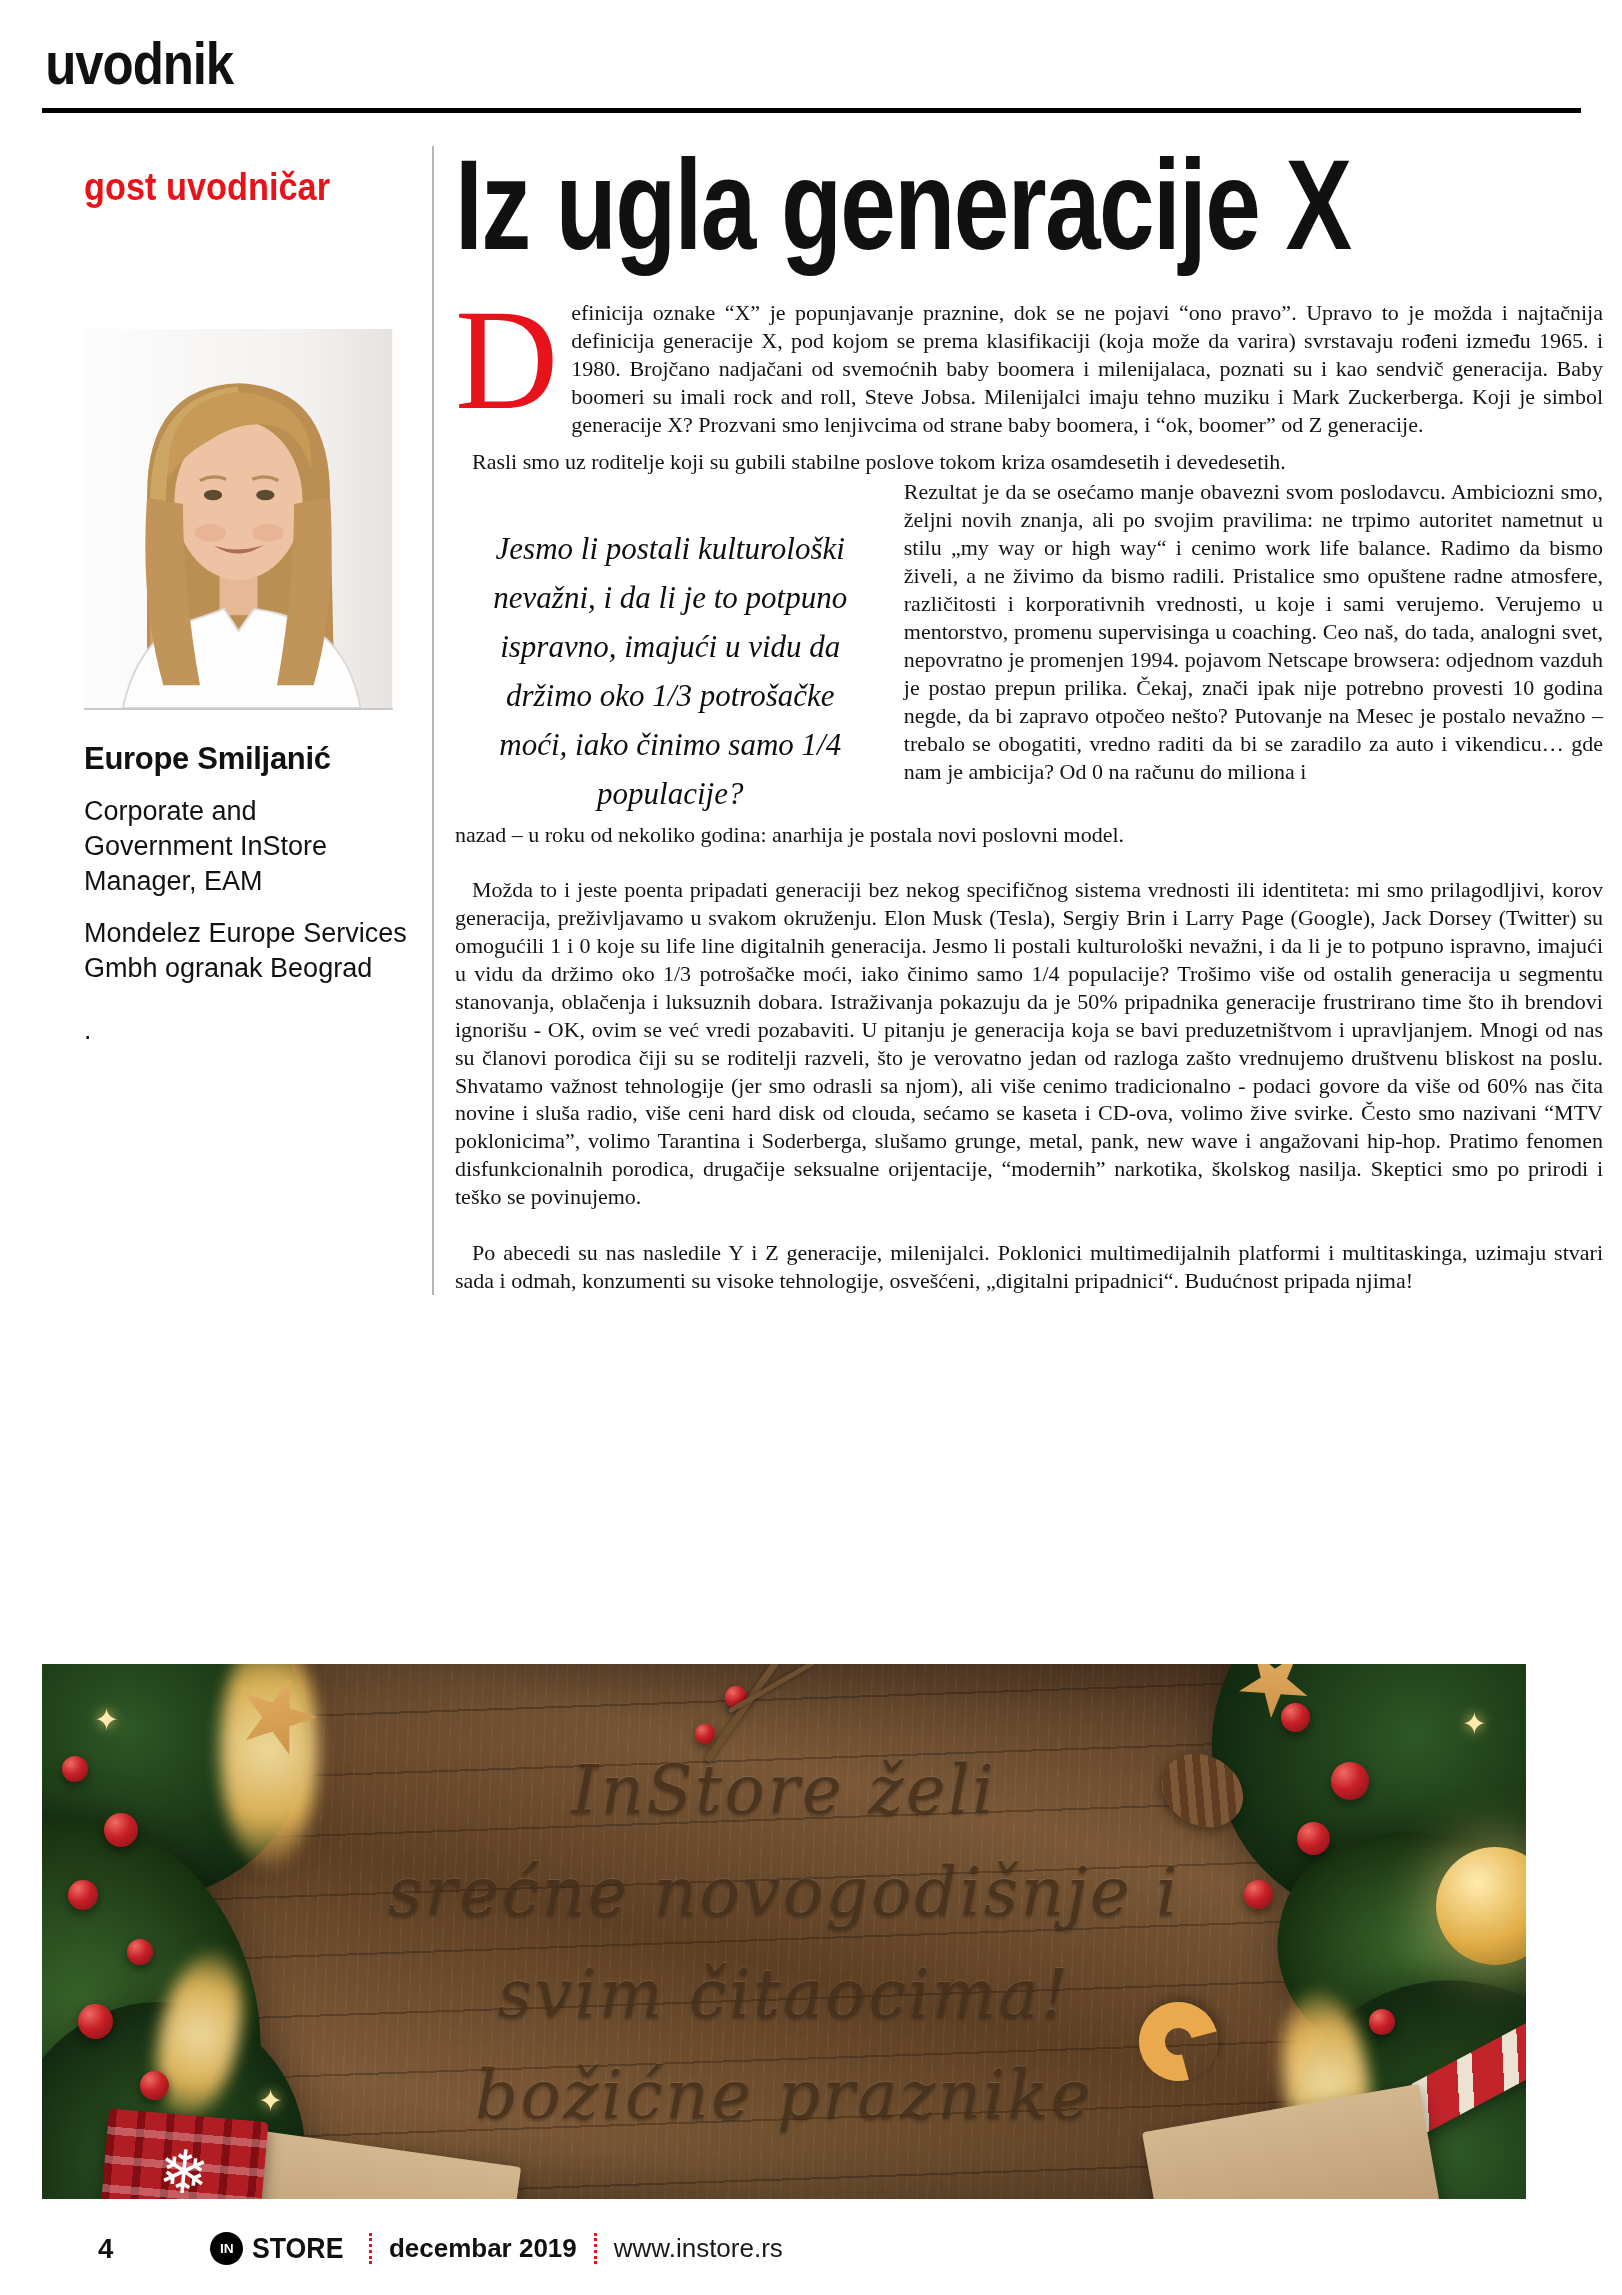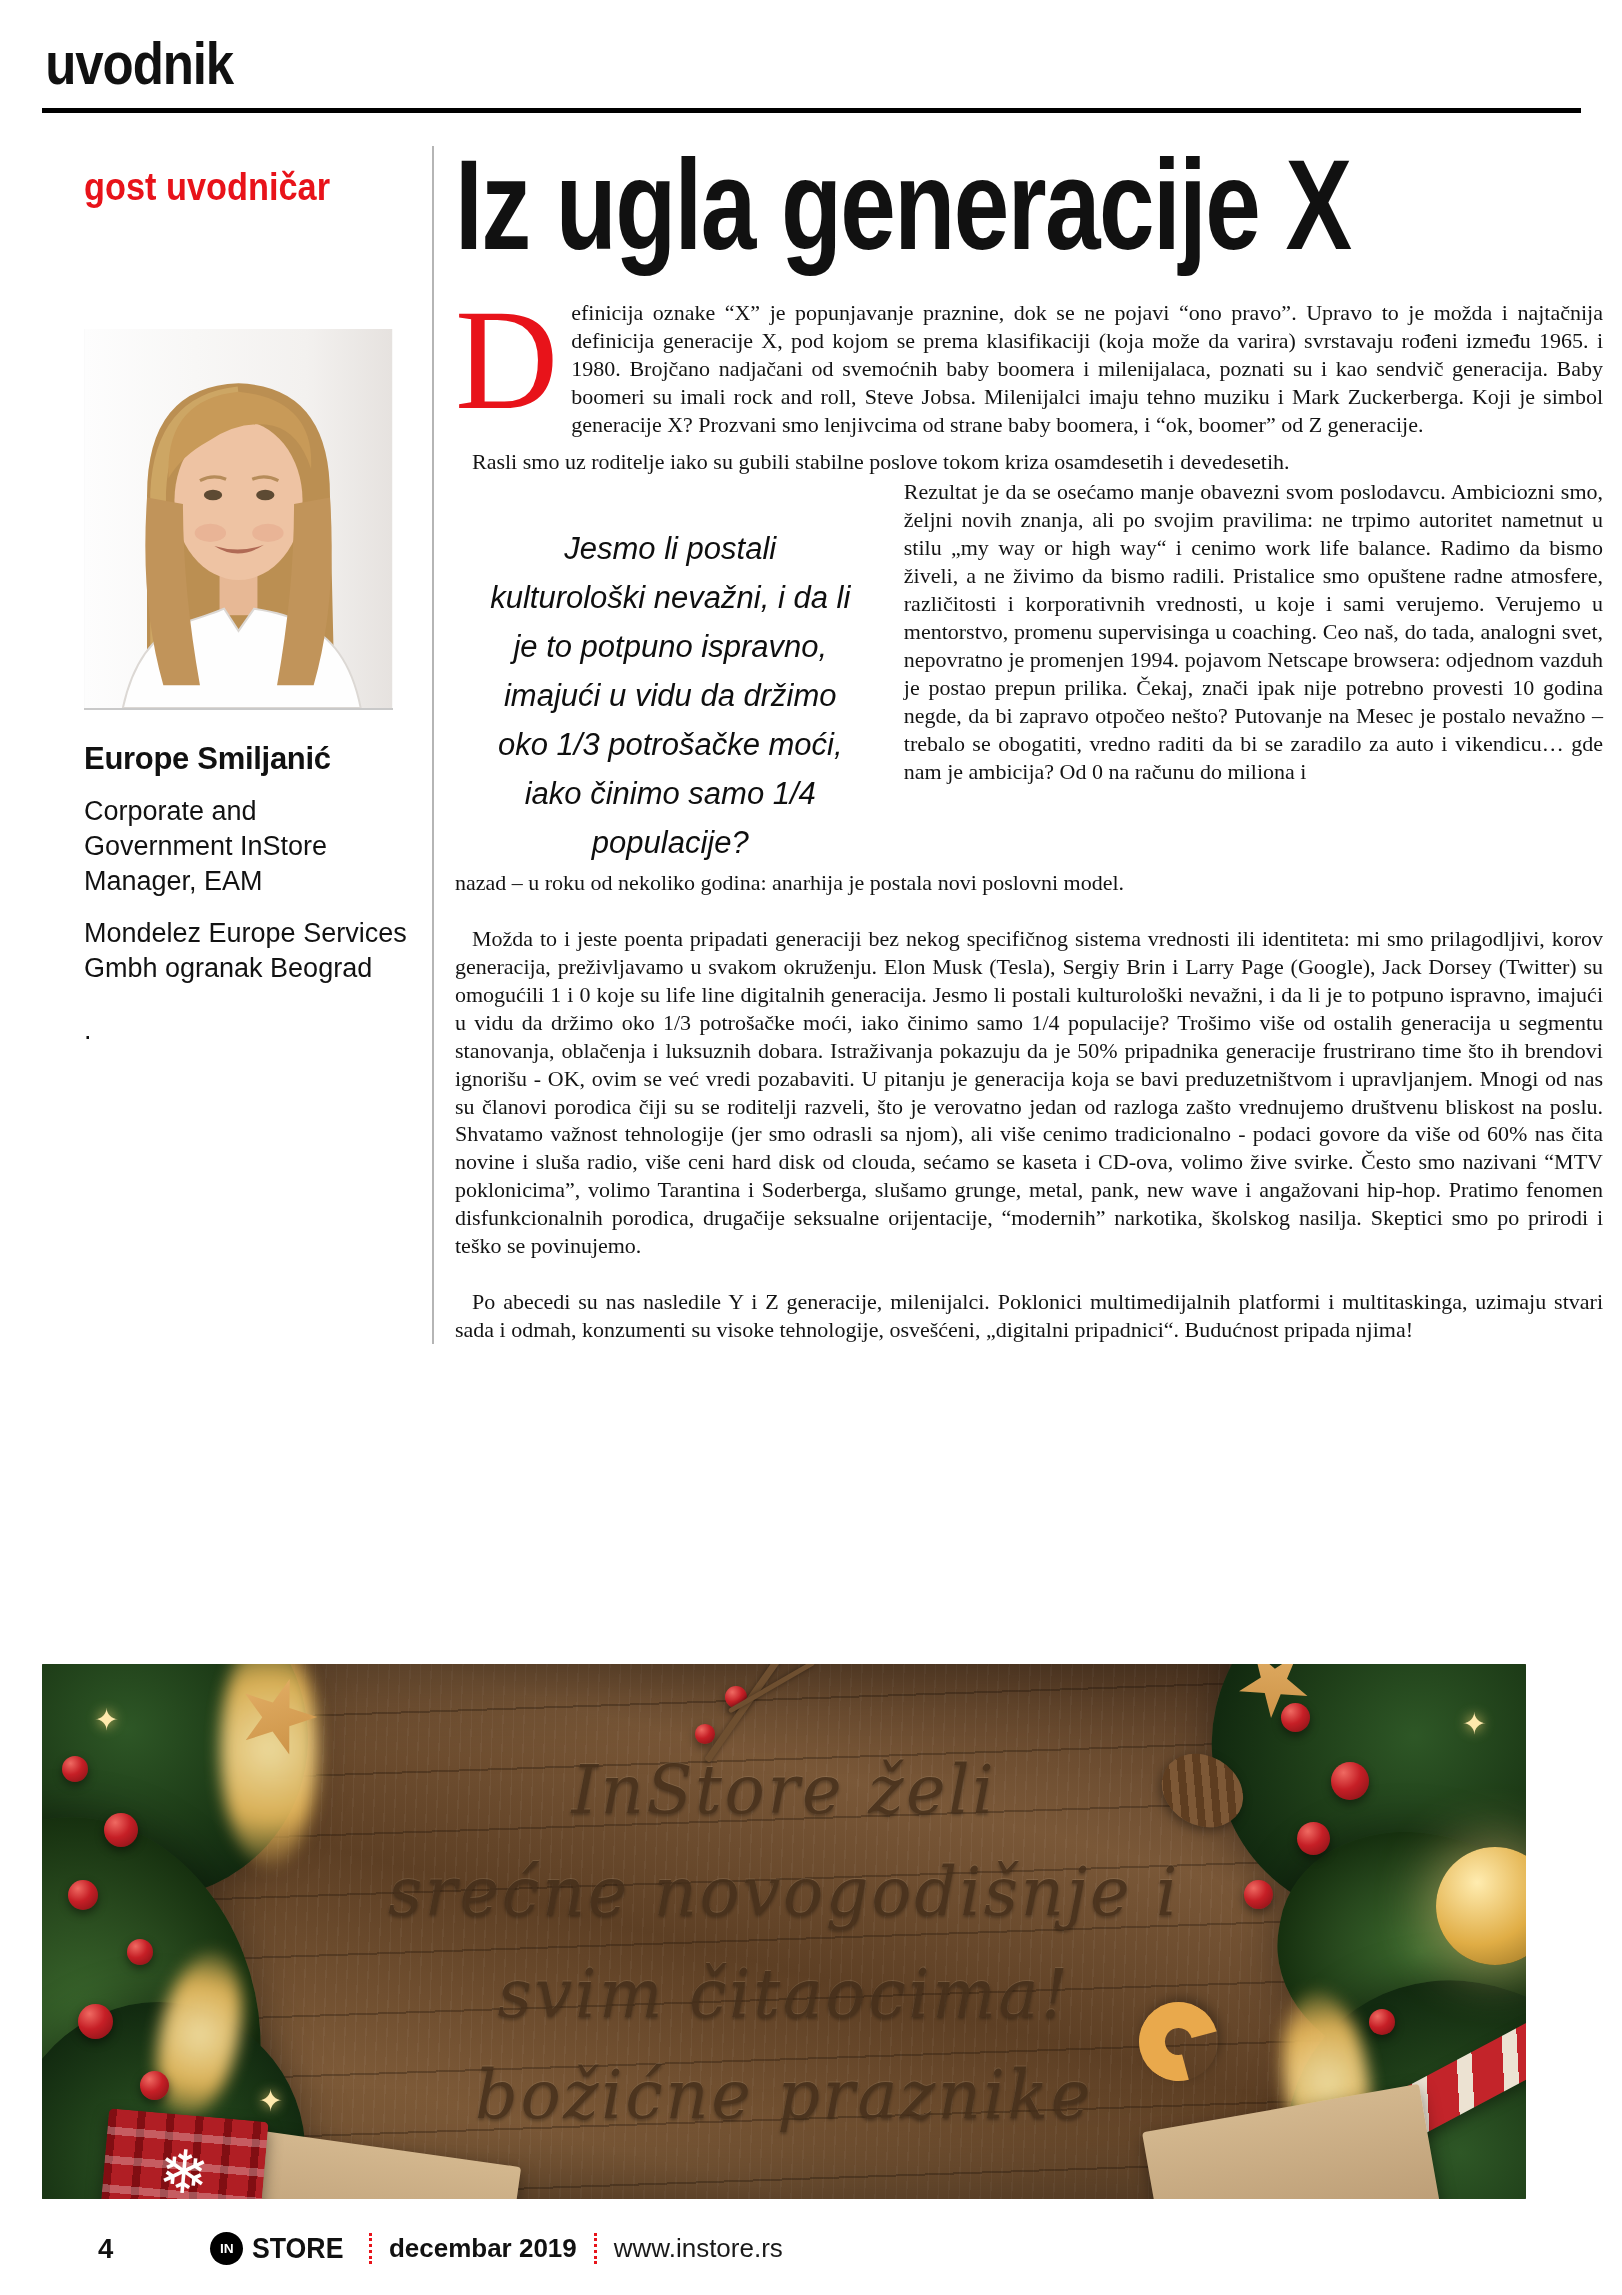--- a/index.html
+++ b/index.html
@@ -51,21 +51,21 @@
   }
   .p1{ margin-top:30px; }
   .dropcap{
     float:left; color:var(--red); font-family:"Liberation Serif", serif;
     font-size:143px; line-height:.78; padding:6.5px 13px 0 0; font-weight:400;
   }
   .p2-intro{ text-indent:17px; margin-top:9.2px; }
   .split{ display:flex; margin-top:2.6px; }
   .quote-col{ width:37.5%; flex:none; display:flex; justify-content:center; padding-top:47px; }
   .pullquote{
-    font-family:Liberation Sans, sans-serif; font-style:italic; font-size:31px;
+    font-family:Liberation Serif, serif; font-style:italic; font-size:31px;
     line-height:1.58; text-align:center; color:#0f0f0f; max-width:373px;
   }
   .split-right{ flex:1; padding-left:18.3px; }
   .p2-cont{ margin-top:1.3px; }
   .p3,.p4{ text-indent:17px; margin-top:27.5px; }
 
   
   .banner{
     position:relative; margin-top:auto; width:1484px; height:535px; flex:none;
     overflow:hidden; border-radius:1.3px;
@@ -204,21 +204,21 @@
       <div class="end-mark">.</div>
     </aside>
 
     <div class="divider"></div>
 
     <main class="main-col">
       <h1 class="headline">Iz ugla generacije X</h1>
 
       <p class="body-text p1"><span class="dropcap">D</span><span>efinicija oznake “X” je popunjavanje praznine, dok se ne pojavi “ono pravo”. Upravo to je možda i najtačnija definicija generacije X, pod kojom se prema klasifikaciji (koja može da varira) svrstavaju rođeni između 1965. i 1980. Brojčano nadjačani od svemoćnih baby boomera i milenijalaca, poznati su i kao sendvič generacija. Baby boomeri su imali rock and roll, Steve Jobsa. Milenijalci imaju tehno muziku i Mark Zuckerberga. Koji je simbol generacije X? Prozvani smo lenjivcima od strane baby boomera, i “ok, boomer” od Z generacije.</span></p>
 
-      <p class="body-text p2-intro">Rasli smo uz roditelje iako su gubili stabilne poslove tokom kriza osamdesetih i devedesetih.</p>
+      <p class="body-text p2-intro">Rasli smo uz roditelje koji su gubili stabilne poslove tokom kriza osamdesetih i devedesetih.</p>
 
       <div class="split">
         <div class="quote-col">
           <div class="pullquote">Jesmo li postali kulturološki nevažni, i da li je to potpuno ispravno, imajući u vidu da držimo oko 1/3 potrošačke moći, iako činimo samo 1/4 populacije?</div>
         </div>
         <div class="split-right body-text">Rezultat je da se osećamo manje obavezni svom poslodavcu. Ambiciozni smo, željni novih znanja, ali po svojim pravilima: ne trpimo autoritet nametnut u stilu „my way or high way“ i cenimo work life balance. Radimo da bismo živeli, a ne živimo da bismo radili. Pristalice smo opuštene radne atmosfere, različitosti i korporativnih vrednosti, u koje i sami verujemo. Verujemo u mentorstvo, promenu supervisinga u coaching. Ceo naš, do tada, analogni svet, nepovratno je promenjen 1994. pojavom Netscape browsera: odjednom vazduh je postao prepun prilika. Čekaj, znači ipak nije potrebno provesti 10 godina negde, da bi zapravo otpočeo nešto? Putovanje na Mesec je postalo nevažno – trebalo se obogatiti, vredno raditi da bi se zaradilo za auto i vikendicu… gde nam je ambicija? Od 0 na računu do miliona i</div>
       </div>
 
       <p class="body-text p2-cont">nazad – u roku od nekoliko godina: anarhija je postala novi poslovni model.</p>
 

